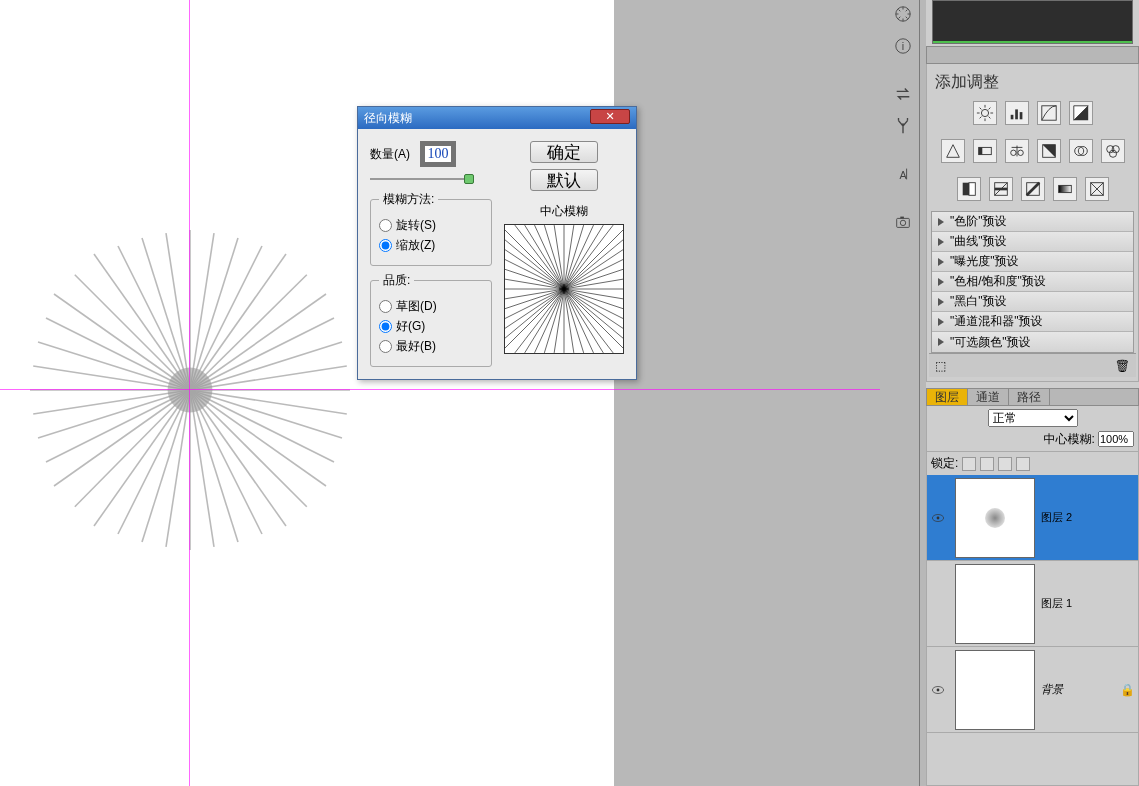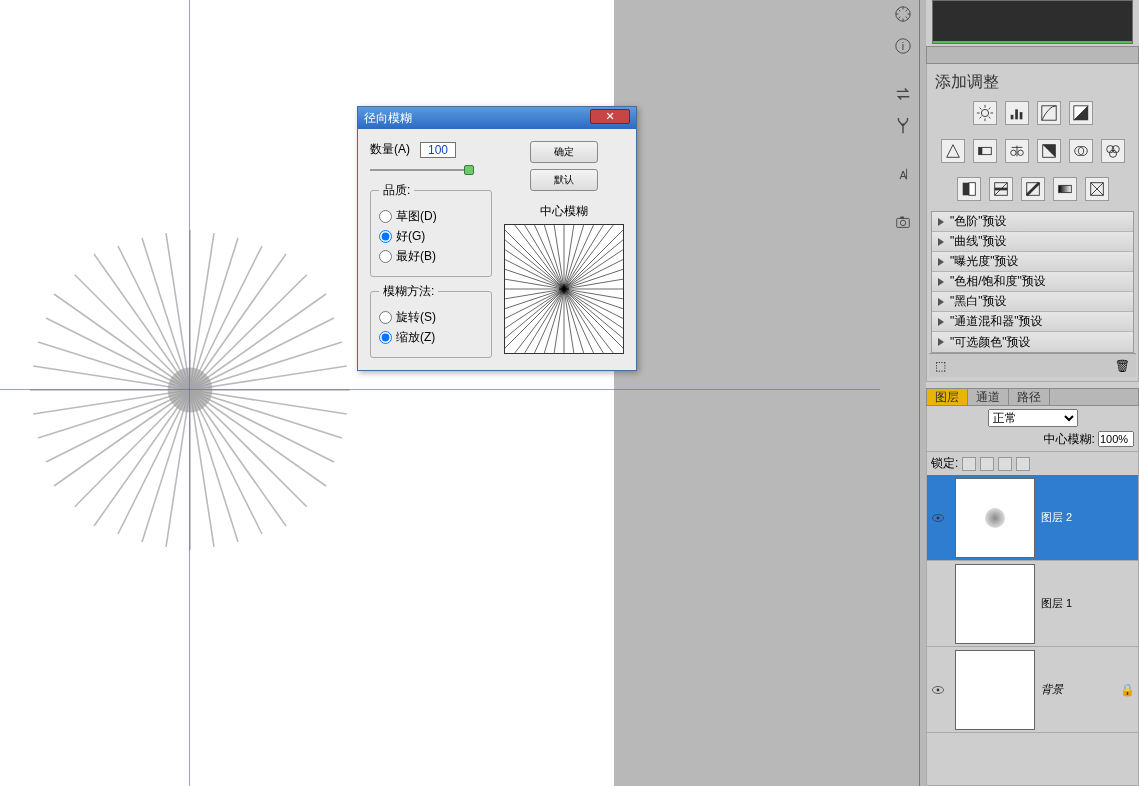--- a/index.html
+++ b/index.html
@@ -51,34 +51,34 @@
 
 .lock-row { background: #cecece; border-left: 1px solid #aaa; border-right: 1px solid #aaa; padding: 3px 4px; display: flex; align-items: center; gap: 4px; font-size: 11px; }
 .lock-row .ic { width: 14px; height: 14px; border: 1px solid #999; background: #ddd; }
 
 .layers-list { background: #cecece; border: 1px solid #aaa; border-top: none; flex: 1; }
 .layer-row { display: flex; align-items: center; height: 86px; border-bottom: 1px solid #aaa; }
 .layer-row .eye { width: 22px; display: flex; align-items: center; justify-content: center; }
 .layer-row .thumb { width: 80px; height: 80px; border: 1px solid #666; margin: 0 6px; background: #fff; }
 .layer-row .lname { flex: 1; font-size: 11px; }
 .layer-row .lock { width: 18px; }
-.layer-row.sel { background: #2f7dd1; color: #ffffff; }
+.layer-row.sel { background: #2f7dd1; color: #000000; }
 .checker { background-image: linear-gradient(45deg,#ccc 25%,transparent 25%),linear-gradient(-45deg,#ccc 25%,transparent 25%),linear-gradient(45deg,transparent 75%,#ccc 75%),linear-gradient(-45deg,transparent 75%,#ccc 75%); background-size: 12px 12px; background-position: 0 0,0 6px,6px -6px,-6px 0; }
 .noise { background: repeating-conic-gradient(#888 0% 25%, #666 0% 50%) 50% / 3px 3px; }
 
 
 .dialog { position: absolute; left: 357px; top: 106px; width: 280px; background: #ececec; border: 1px solid #4a6b9b; box-shadow: 2px 2px 6px rgba(0,0,0,.3); }
 .dlg-title { height: 20px; background: linear-gradient(#5a9be0,#2b6ac1); color: #fff; display: flex; align-items: center; padding: 11px 6px; font-size: 12px; position: relative; }
 .dlg-close { position: absolute; right: 6px; top: 2px; width: 40px; height: 15px; background: #c84545; border: 1px solid #7a2020; color: #fff; display: flex; align-items: center; justify-content: center; border-radius: 2px; font-size: 11px; }
 .dlg-body { padding: 12px; display: flex; gap: 12px; }
 .dlg-left { flex: 1; display: flex; flex-direction: column; gap: 6px; }
 .dlg-right { width: 68px; display: flex; flex-direction: column; gap: 6px; }
-.dlg-btn { height: 22px; background: linear-gradient(#f4f4f4,#dcdcdc); border: 1px solid #8a8a8a; border-radius: 3px; display: flex; align-items: center; justify-content: center; font-size: 10px; }
+.dlg-btn { height: 22px; background: linear-gradient(#f4f4f4,#dcdcdc); border: 1px solid #8a8a8a; border-radius: 3px; display: flex; align-items: center; justify-content: center; font-size: 17px; }
 .amount-row { display: flex; align-items: center; gap: 10px; }
-.amount-row input { width: 36px; border: 1px solid #737373; text-align: center; color: #1546b8; font-size: 12px; }
+.amount-row input { width: 36px; border: 5px solid #737373; text-align: center; color: #1546b8; font-size: 14px; font-family: Liberation Serif, serif; }
 .slider-track { width: 100px; height: 12px; position: relative; }
 .slider-track::before { content: ''; position: absolute; left: 0; right: 0; top: 5px; height: 2px; background: #999; }
 .slider-handle { position: absolute; right: -4px; top: 1px; width: 10px; height: 10px; background: #6fc96f; border: 1px solid #3a7a3a; border-radius: 2px; }
 fieldset { border: 1px solid #aaa; border-radius: 3px; padding: 6px 8px 8px 8px; }
 legend { font-size: 12px; padding: 0 4px; }
 .radio-row { display: flex; align-items: center; gap: 4px; margin: 3px 0; font-size: 12px; }
 .preview-box { border: 1px solid #333; width: 120px; height: 130px; background: #fff; }
 
 
 .eye svg { width: 14px; height: 10px; }
@@ -398,44 +398,44 @@
     <div class="dlg-left">
       <div class="amount-row">
         <span>数量(A)</span>
         <input type="text" value="100" style="">
       </div>
       <div class="slider-track">
           <div class="slider-handle"></div>
         </div>
 
       <fieldset>
+        <legend>模糊方法:</legend>
+        <label class="radio-row">
+            <input type="radio" name="m" style="">
+            <span>旋转(S)</span>
+          </label>
+        <label class="radio-row">
+            <input type="radio" name="m" checked="" style="">
+            <span>缩放(Z)</span>
+          </label>
+      </fieldset>
+
+      <fieldset>
         <legend>品质:</legend>
         <label class="radio-row">
             <input type="radio" name="q" style="">
             <span>草图(D)</span>
           </label>
         <label class="radio-row">
             <input type="radio" name="q" checked="" style="">
             <span>好(G)</span>
           </label>
         <label class="radio-row">
             <input type="radio" name="q" style="">
             <span>最好(B)</span>
-          </label>
-      </fieldset>
-
-      <fieldset>
-        <legend>模糊方法:</legend>
-        <label class="radio-row">
-            <input type="radio" name="m" style="">
-            <span>旋转(S)</span>
-          </label>
-        <label class="radio-row">
-            <input type="radio" name="m" checked="" style="">
-            <span>缩放(Z)</span>
           </label>
       </fieldset>
     </div>
     <div style="display:flex;flex-direction:column;gap:8px;align-items:center">
       <div class="dlg-right">
         <div class="dlg-btn">确定</div>
         <div class="dlg-btn">默认</div>
       </div>
       <div style="margin-top:4px;text-align:center">
         <div style="margin-bottom:4px">中心模糊</div>

